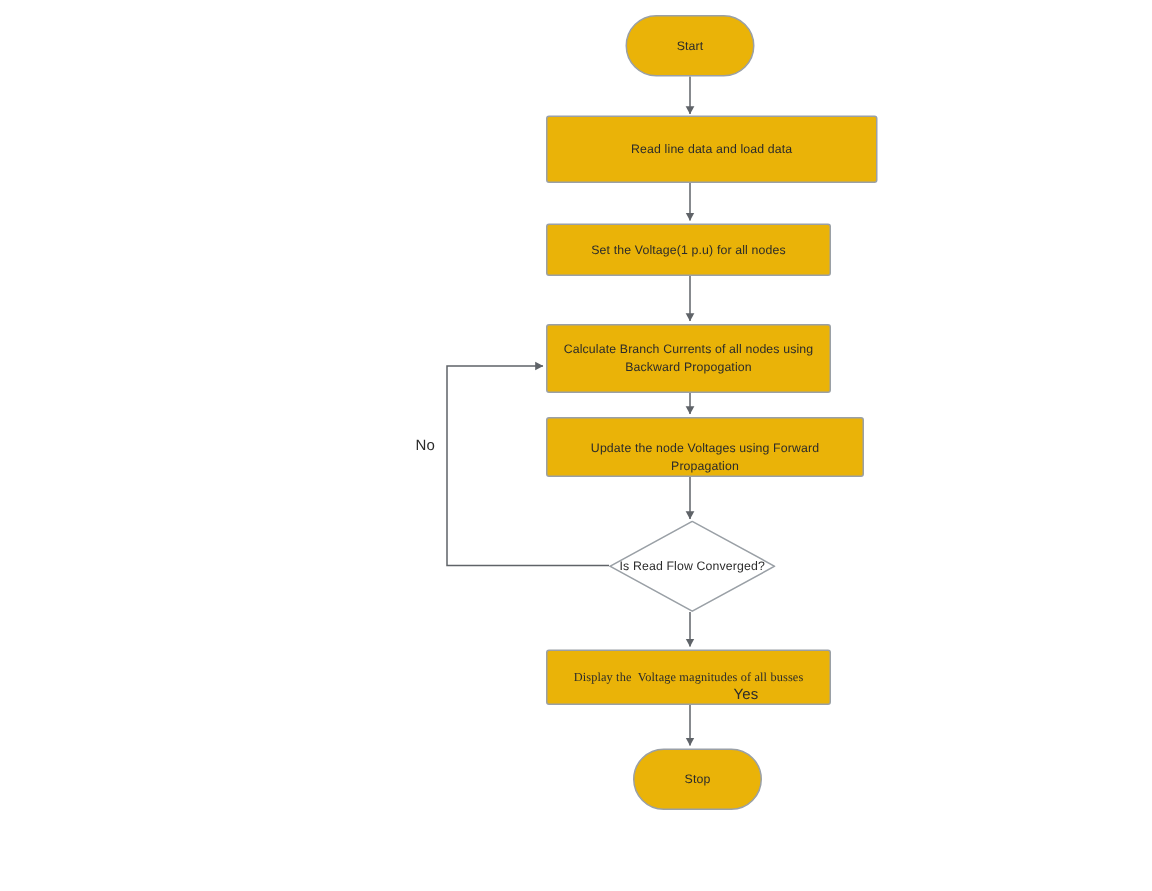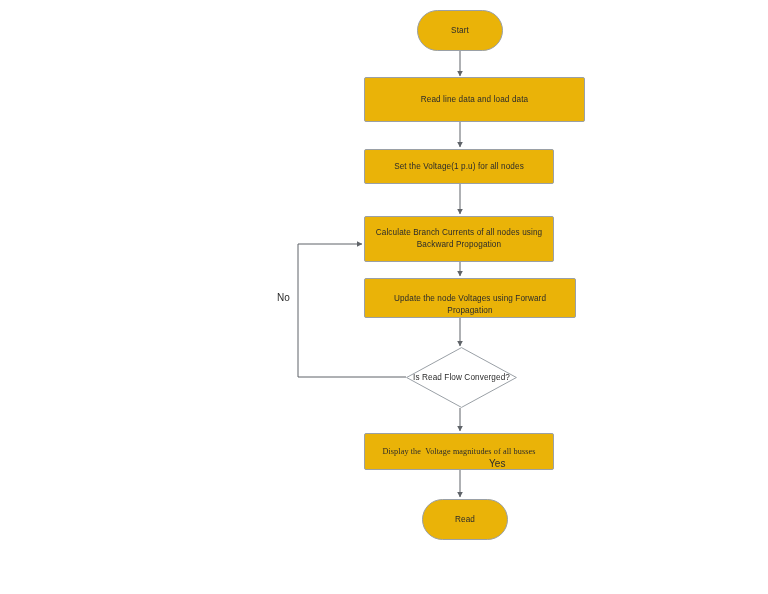--- a/index.html
+++ b/index.html
@@ -138,19 +138,19 @@
       <polygon points="55.5,0.6 110.4,30.5 55.5,60.4 0.6,30.5" fill="#ffffff" stroke="#9aa0a6" stroke-width="1"></polygon>
     </svg>
     <div class="decision-text">Is Read Flow Converged?</div>
   </div>
 
   <div class="node process" style="left:364px; top:433px; width:190px; height:37px;font-family:Liberation Serif, serif;">
     <span class="label">Display the  Voltage magnitudes of all busses</span>
   </div>
 
   <div class="node terminator" style="left:422px; top:499px; width:86px; height:41px;">
-    <span class="label">Read</span>
+    <span class="label">Stop</span>
   </div>
 
   <div class="edge-label" style="left:489px; top:414px;margin-top:44px;">Yes</div>
   <div class="edge-label" style="left:277px; top:292px;">No</div>
 
 </div>
 
 </body></html>

